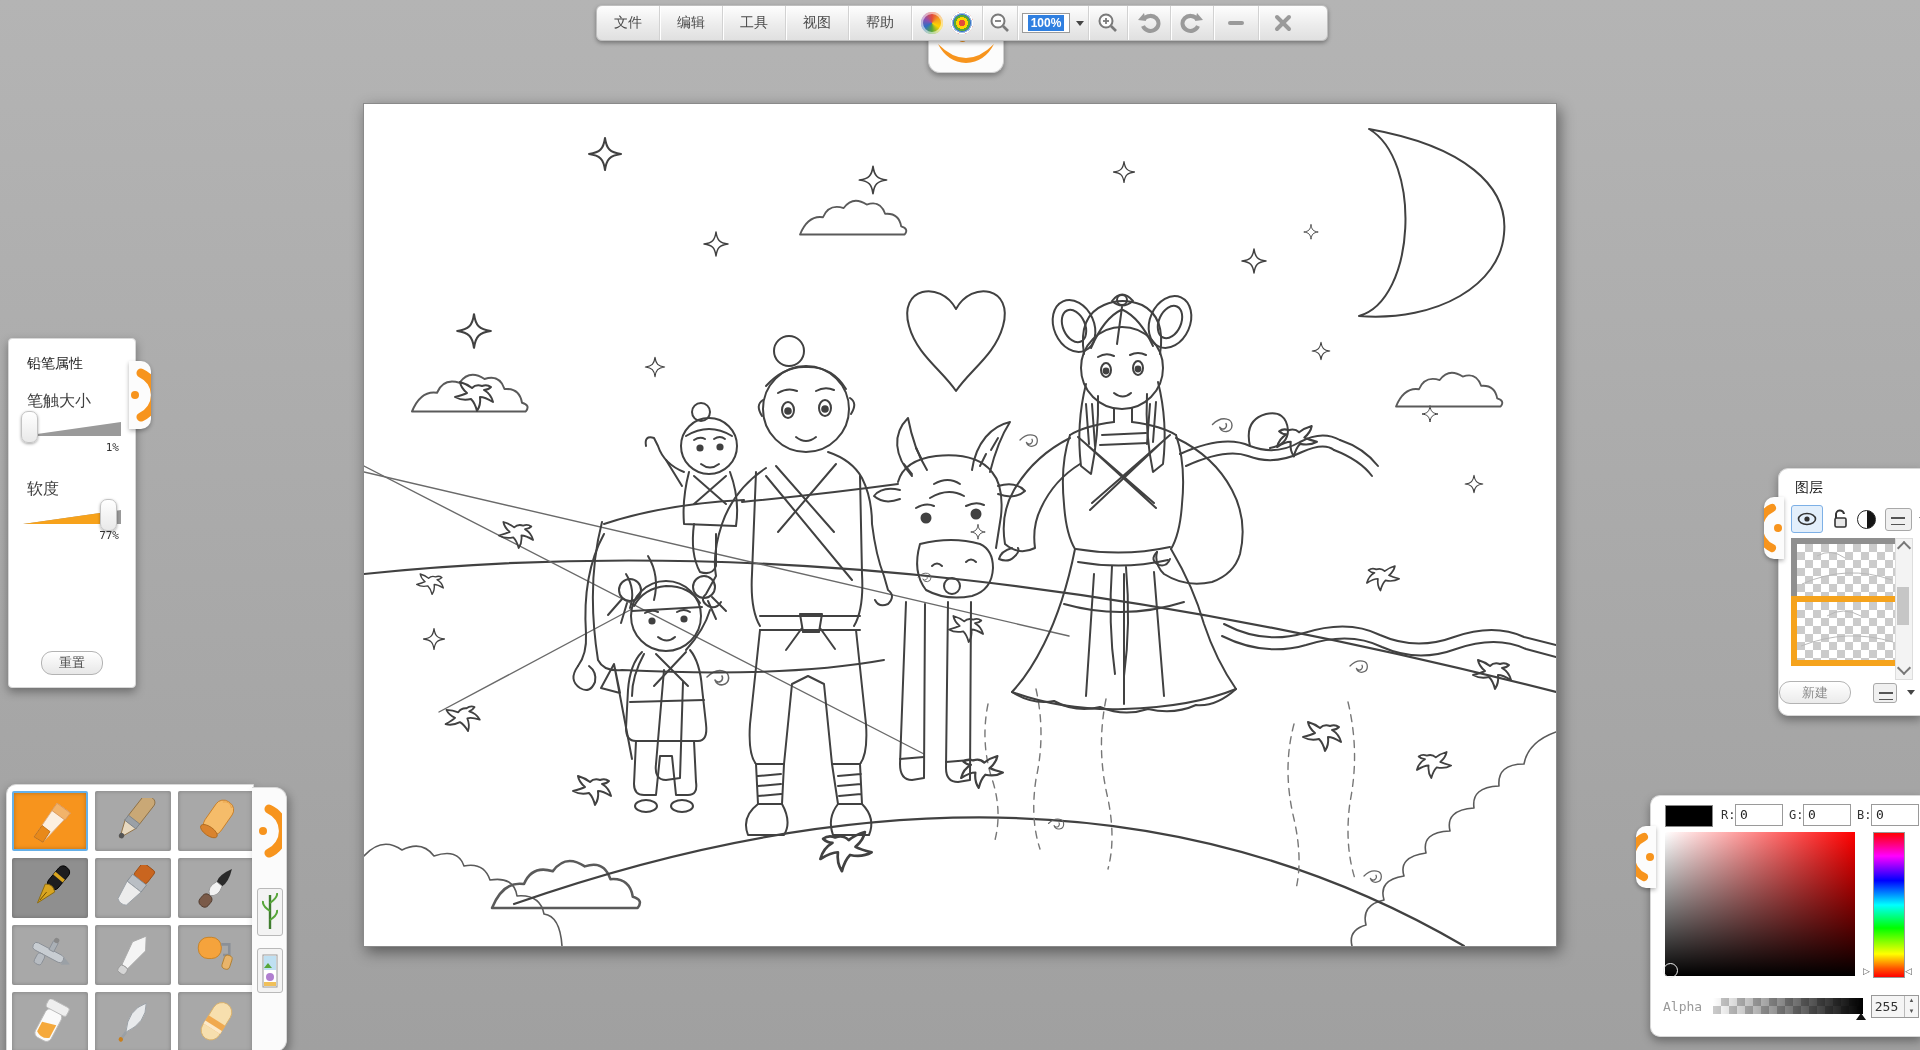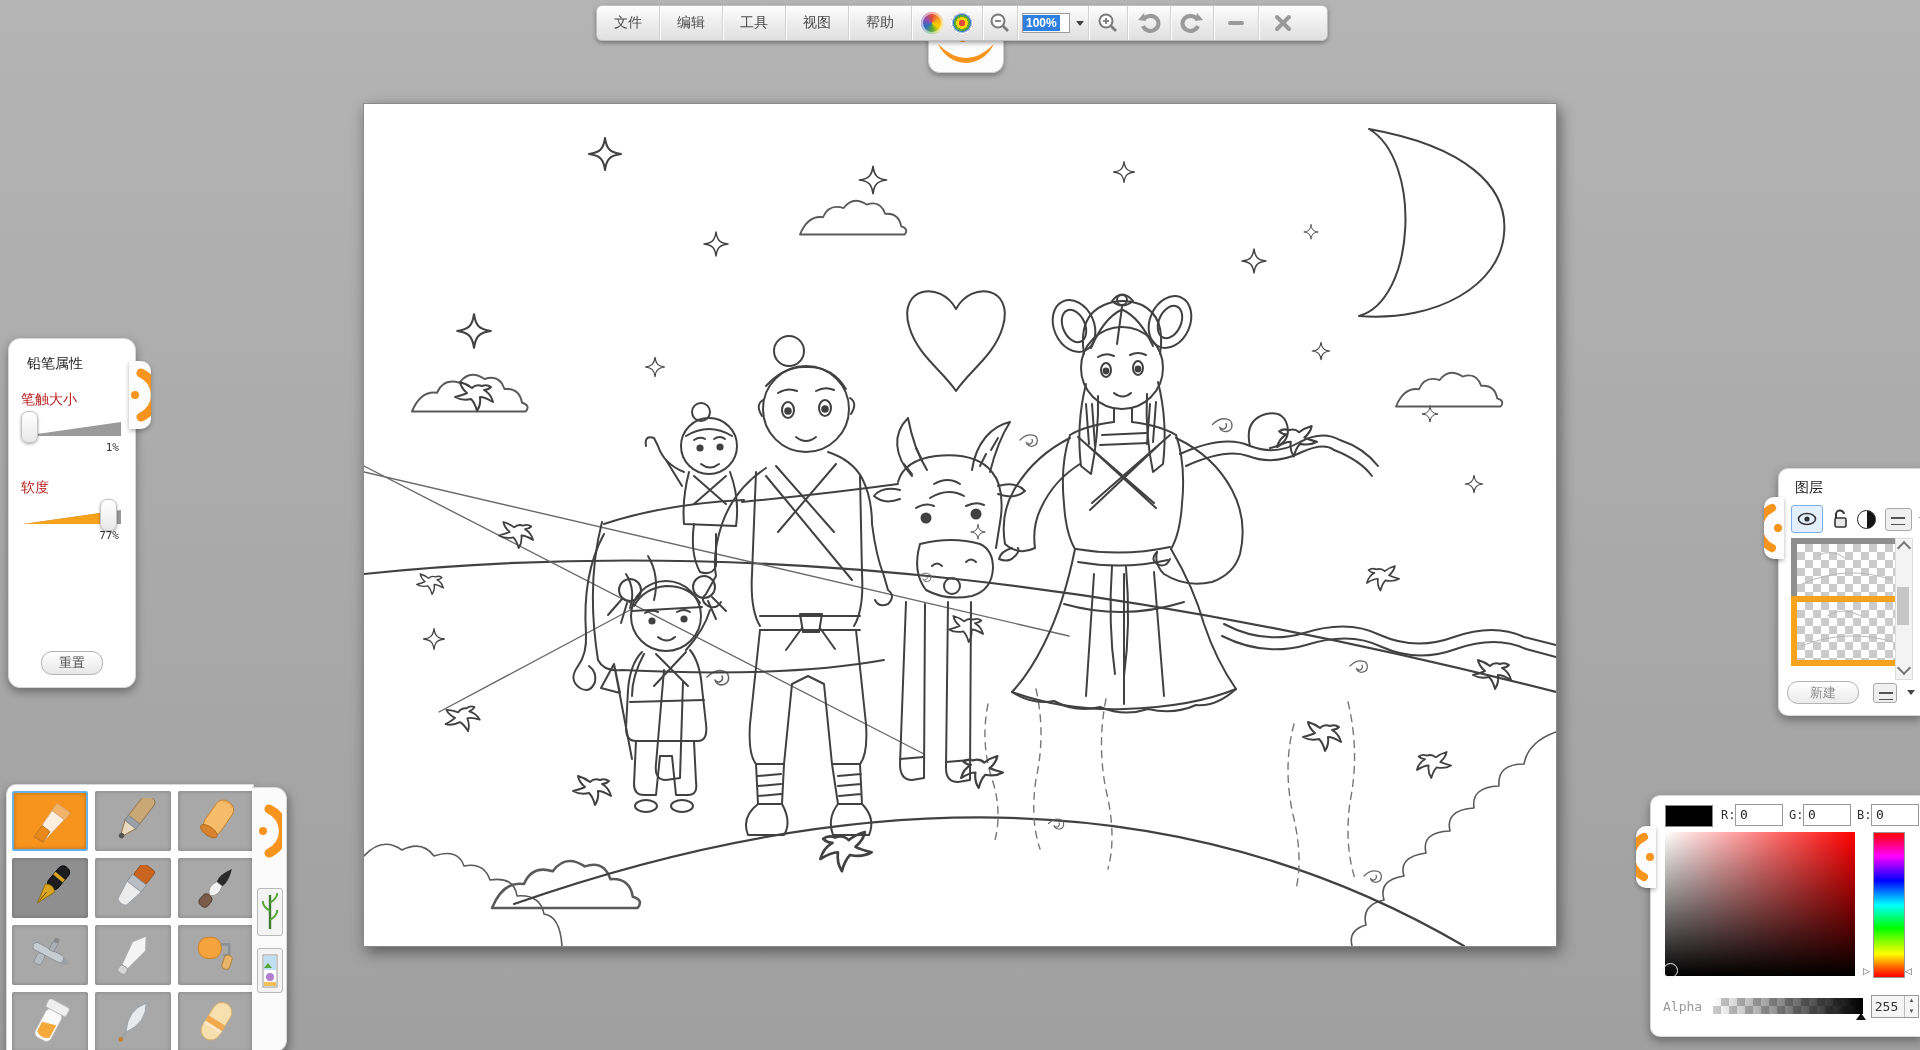--- a/index.html
+++ b/index.html
@@ -14,37 +14,37 @@
     border-left:1px solid #d2d2d2;box-shadow:inset 1px 0 0 #fff;cursor:default;}
   .tb-seg:first-child{border-left:none;box-shadow:none;font-family:Liberation Serif, serif;}
   .menu-item{width:62px;font-size:14px;color:#4a4a4a;}
   .rainbow-wrap{width:70px;gap:8px;}
   .rainbow{width:22px;height:22px;border-radius:50%;
     background:conic-gradient(#e24a3b,#f5a31d,#ffd400,#57a639,#2f6fc4,#8e4fb0,#e24a3b);
     box-shadow:inset 0 0 0 2px rgba(255,255,255,.55);}
   .rainbow.rings{background:repeating-radial-gradient(circle at 50% 50%,#e24a3b 0 3px,#ffd400 3px 6px,#57a639 6px 8px,#2f6fc4 8px 10px,#fff 10px 11px);}
   .zoom-combo{width:70px;gap:0;}
   .combo-box{width:46px;height:18px;background:#fff;border:1px solid #9b9b9b;
-    display:flex;align-items:center;}
+    display:flex;align-items:center;justify-content:center;}
   .combo-box span{background:#2f7fe0;color:#fff;font-size:12px;font-weight:bold;padding:0 3px;line-height:16px;}
   .caret{width:0;height:0;border-left:4px solid transparent;border-right:4px solid transparent;
     border-top:5px solid #444;margin-left:6px;}
   .minus-bar{width:16px;height:4px;background:#9a9a9a;border-radius:2px;}
   
   .mascot-tab{position:absolute;left:928px;top:34px;width:74px;height:38px;z-index:4;
     background:#fcfcfc;border:1px solid #cfcfcf;border-top:none;border-radius:0 0 12px 12px;
     box-shadow:0 3px 5px rgba(0,0,0,.3);}
   .mascot-dot{position:absolute;left:30px;top:1px;width:7px;height:7px;border-radius:50%;background:#f7941d;}
   
   .panel{position:absolute;background:#fff;border:1px solid #d8d8d8;
     box-shadow:0 4px 10px rgba(0,0,0,.35);}
   
-  .pencil-panel{left:8px;top:338px;width:126px;height:348px;border-radius:12px;}
+  .pencil-panel{left:8px;top:338px;width:126px;height:348px;border-radius:4px;}
   .p-title{position:absolute;left:18px;top:16px;font-size:14px;color:#222;}
-  .p-label{position:absolute;left:12px;font-size:14px;color:#b91c1c;}
+  .p-label{position:absolute;left:18px;font-size:16px;color:#404040;}
   .slider{position:absolute;left:14px;width:98px;height:34px;}
   .slider svg{position:absolute;left:0;top:8px;}
   .thumb{position:absolute;top:0;width:15px;height:30px;border-radius:7px;cursor:pointer;
     background:linear-gradient(180deg,#fff,#e9e9e9);border:1px solid #c3c3c3;
     box-shadow:0 1px 3px rgba(0,0,0,.35);}
   .p-value{position:absolute;right:16px;font-size:11px;color:#333;
     font-family:"DejaVu Sans Mono",monospace;}
   .reset-btn{position:absolute;left:50%;transform:translateX(-50%);top:312px;width:60px;height:22px;
     border-radius:11px;border:1px solid #b3b3b3;background:linear-gradient(180deg,#fff,#e7e7e7);
     font-size:13px;color:#4a4a4a;text-align:center;line-height:22px;cursor:pointer;}
@@ -72,21 +72,21 @@
     background:#f0f0f0 repeating-linear-gradient(180deg,transparent 0 4px,#555 4px 6px,transparent 6px 7px) 5px 4px/14px 12px no-repeat;}
   .checker{background-color:#fff;
     background-image:linear-gradient(45deg,#cbcbcb 25%,transparent 25%,transparent 75%,#cbcbcb 75%),
                      linear-gradient(45deg,#cbcbcb 25%,transparent 25%,transparent 75%,#cbcbcb 75%);
     background-size:16px 16px;background-position:0 0,8px 8px;}
   .layer{position:absolute;left:12px;width:100px;cursor:pointer;}
   .scrollbar{position:absolute;left:116px;top:69px;width:16px;height:140px;background:#f3f3f3;
     border:1px solid #ddd;cursor:pointer;}
   .sb-thumb{position:absolute;left:1px;top:48px;width:12px;height:38px;background:#c6c6c6;}
   .chev{position:absolute;left:3px;width:8px;height:8px;border-left:2px solid #777;border-bottom:2px solid #777;}
-  .new-btn{position:absolute;left:8px;top:212px;width:70px;height:21px;border-radius:11px;
+  .new-btn{position:absolute;left:0;top:212px;width:70px;height:21px;border-radius:11px;
     border:1px solid #b3b3b3;background:linear-gradient(180deg,#fff,#ebebeb);
     font-size:13px;color:#8a8a8a;text-align:center;line-height:21px;cursor:pointer;}
   
   .color-panel{left:1650px;top:795px;width:270px;height:240px;border-radius:10px 0 0 10px;border-right:none;}
   .swatch{position:absolute;left:14px;top:9px;width:46px;height:20px;background:#000;border:1px solid #888;}
   .rgb-label{position:absolute;top:12px;font-size:12px;color:#333;font-family:"DejaVu Sans Mono",monospace;}
   .rgb-box{position:absolute;top:8px;width:42px;height:20px;background:#fff;border:1px solid #9a9a9a;
     font-size:13px;color:#222;font-family:"DejaVu Sans Mono",monospace;padding-left:4px;line-height:20px;cursor:text;}
   .sv-square{position:absolute;left:14px;top:36px;width:190px;height:144px;cursor:crosshair;
     background:linear-gradient(to bottom,rgba(0,0,0,0),#000),linear-gradient(to right,#fff,#f00);}

